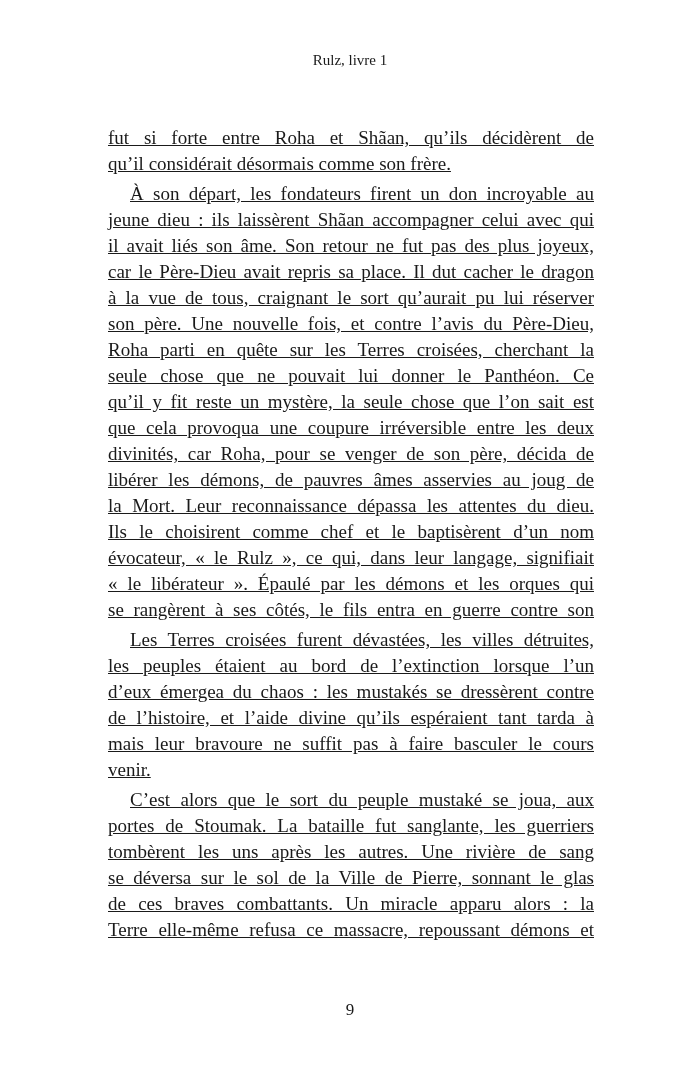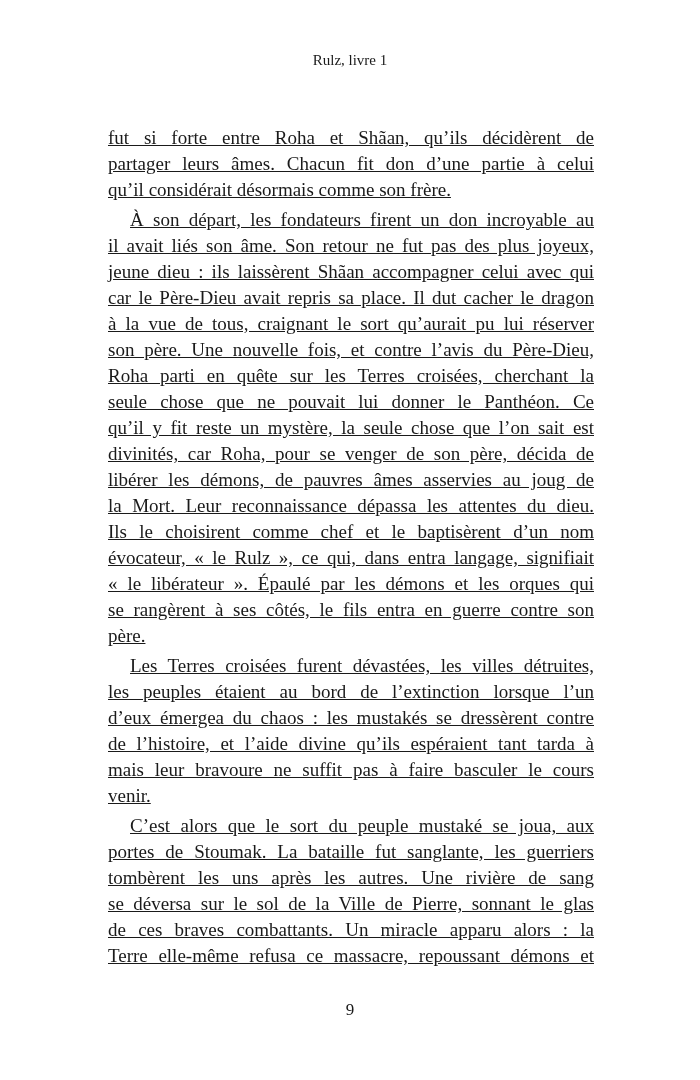--- a/index.html
+++ b/index.html
@@ -17,42 +17,41 @@
                  font-size: 17px; }
 </style>
 </head>
 <body>
 
 <div class="running-head">Rulz, livre 1</div>
 
 <div class="body-text" id="body-text">
     <div class="paragraph">
       <span class="line">fut si forte entre Roha et Shãan, qu’ils décidèrent de</span>
-      <span class="line">partager leurs âmes. Chacun fit don d’une partie à celui</span>
       <span class="line last">qu’il considérait désormais comme son frère.</span>
     </div>
     <div class="para-gap"></div>
     <div class="paragraph">
       <span class="line indent">À son départ, les fondateurs firent un don incroyable au</span>
+      <span class="line">jeune dieu : ils laissèrent Shãan accompagner celui avec qui</span>
       <span class="line">il avait liés son âme. Son retour ne fut pas des plus joyeux,</span>
-      <span class="line">jeune dieu : ils laissèrent Shãan accompagner celui avec qui</span>
       <span class="line">car le Père-Dieu avait repris sa place. Il dut cacher le dragon</span>
       <span class="line">à la vue de tous, craignant le sort qu’aurait pu lui réserver</span>
       <span class="line">son père. Une nouvelle fois, et contre l’avis du Père-Dieu,</span>
       <span class="line">Roha parti en quête sur les Terres croisées, cherchant la</span>
       <span class="line">seule chose que ne pouvait lui donner le Panthéon. Ce</span>
       <span class="line">qu’il y fit reste un mystère, la seule chose que l’on sait est</span>
+      <span class="line">que cela provoqua une coupure irréversible entre les deux</span>
       <span class="line">divinités, car Roha, pour se venger de son père, décida de</span>
       <span class="line">libérer les démons, de pauvres âmes asservies au joug de</span>
       <span class="line">la Mort. Leur reconnaissance dépassa les attentes du dieu.</span>
       <span class="line">Ils le choisirent comme chef et le baptisèrent d’un nom</span>
-      <span class="line">évocateur, « le Rulz », ce qui, dans entra langage, signifiait</span>
+      <span class="line">évocateur, « le Rulz », ce qui, dans leur langage, signifiait</span>
       <span class="line">« le libérateur ». Épaulé par les démons et les orques qui</span>
       <span class="line">se rangèrent à ses côtés, le fils entra en guerre contre son</span>
-      <span class="line last">père.</span>
     </div>
     <div class="para-gap"></div>
     <div class="paragraph">
       <span class="line indent">Les Terres croisées furent dévastées, les villes détruites,</span>
       <span class="line">les peuples étaient au bord de l’extinction lorsque l’un</span>
       <span class="line">d’eux émergea du chaos : les mustakés se dressèrent contre</span>
       <span class="line">de l’histoire, et l’aide divine qu’ils espéraient tant tarda à</span>
       <span class="line">mais leur bravoure ne suffit pas à faire basculer le cours</span>
       <span class="line last">venir.</span>
     </div>

